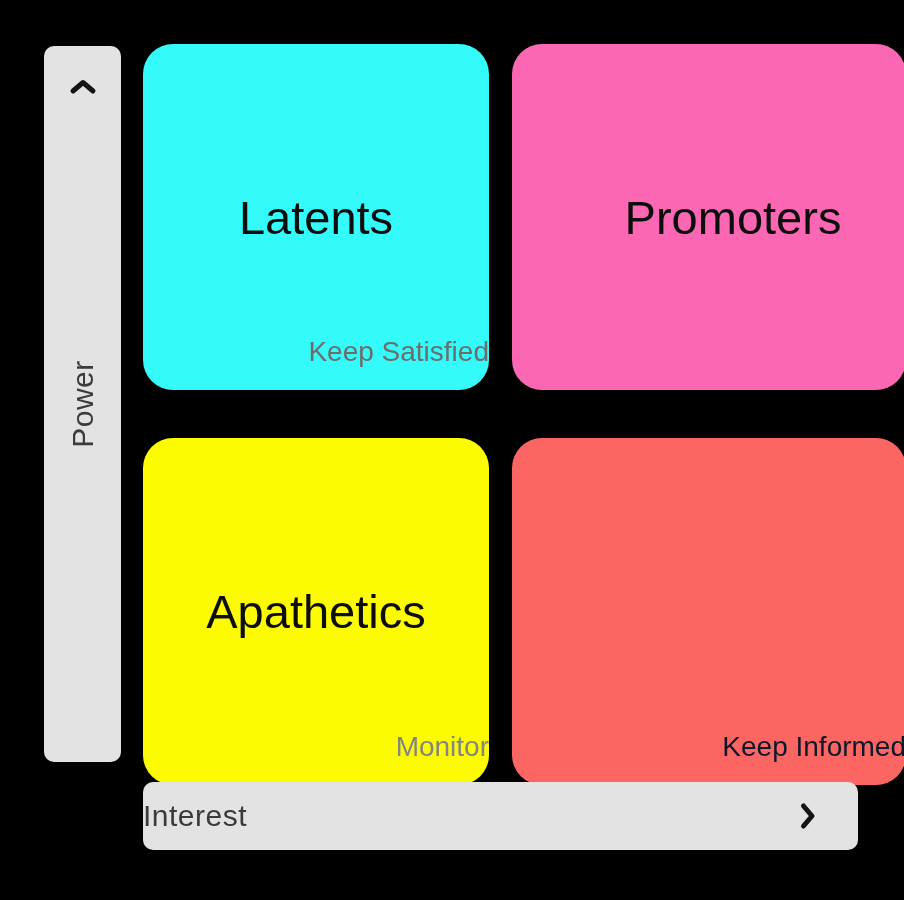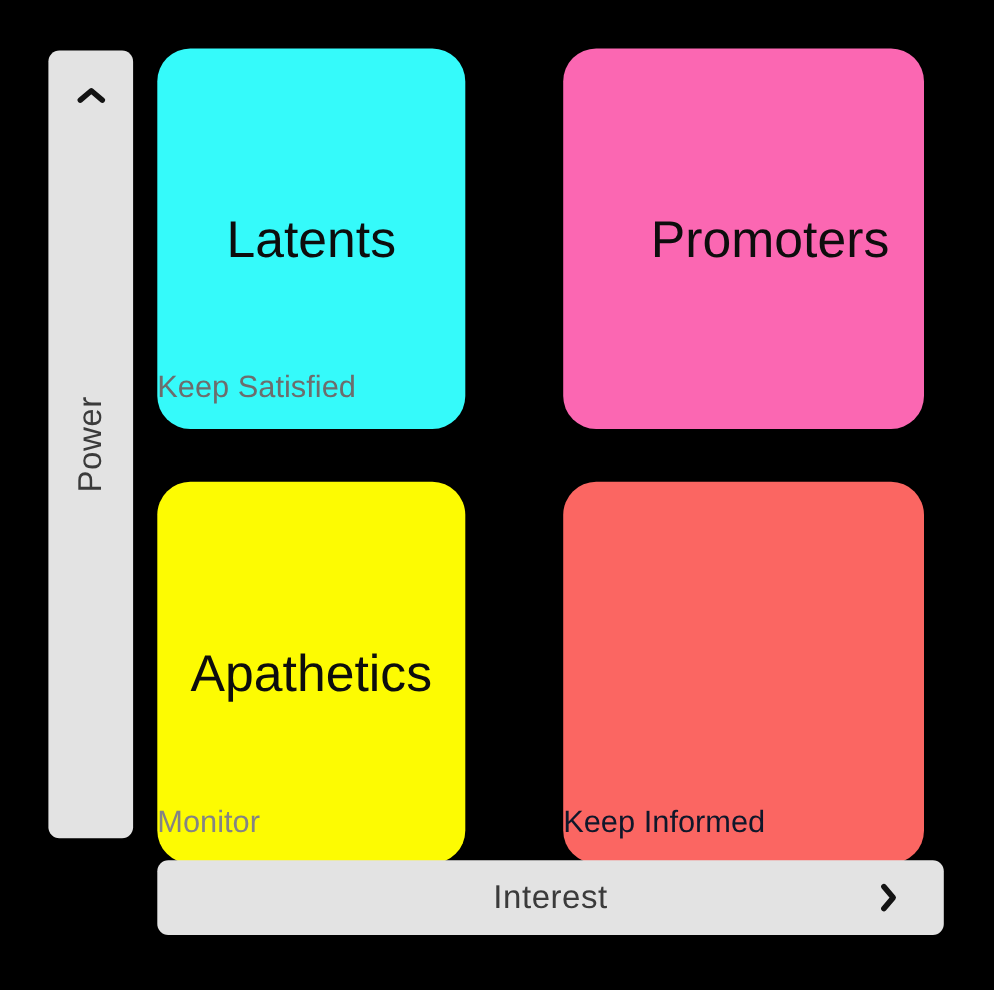--- a/index.html
+++ b/index.html
@@ -43,58 +43,58 @@
   
   .x-axis {
     position: absolute;
     left: 143px;
     top: 782px;
     width: 715px;
     height: 68px;
     border-radius: 10px;
     display: flex;
     align-items: center;
-    justify-content: center;
+    justify-content: flex-start;
   }
   .x-axis .axis-label {
     font-size: 30px;
     letter-spacing: 0.5px;
   }
   .x-axis .chev-right {
     position: absolute;
     right: 42px;
     top: 50%;
     transform: translateY(-50%);
   }
 
   
   .quadrant {
     position: absolute;
-    width: 280px;
+    width: 346px;
     border-radius: 30px;
     display: flex;
     align-items: center;
     justify-content: center;
   }
   .q-top    { top: 44px;  height: 346px; }
   .q-bottom { top: 438px; height: 347px; }
   .q-left   { left: 143px; }
   .q-right  { left: 512px; padding-left: 48px; }
 
   .q-title {
     font-size: 47px;
     line-height: 1;
     text-align: center;
   }
   .q-subtitle {
     position: absolute;
     left: 0;
     right: 0;
     bottom: 22px;
-    text-align: left;
+    text-align: right;
     font-size: 28px;
     line-height: 1.15;
   }
 </style>
 </head>
 <body>
 
 <div id="stage" style="background: rgb(0, 0, 0);">
 
   <div class="y-axis" style="background: rgb(227, 227, 227);">

